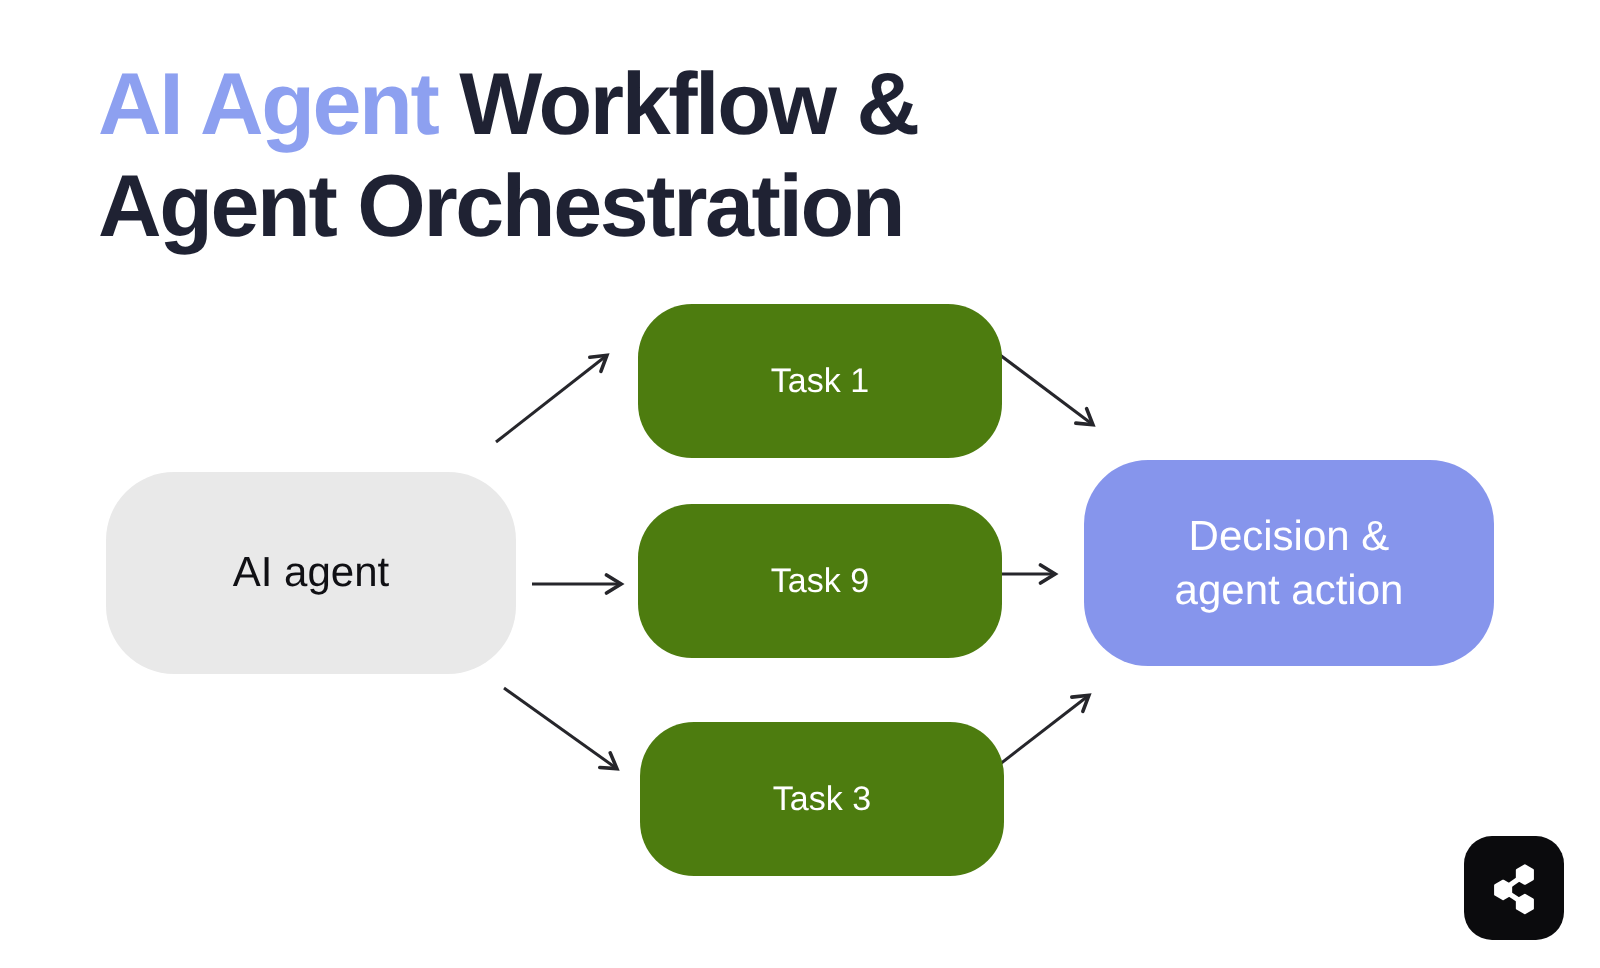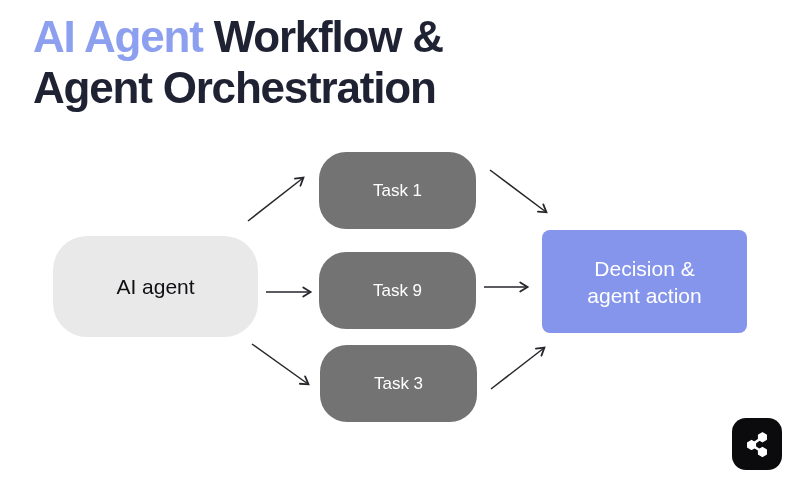--- a/index.html
+++ b/index.html
@@ -10,21 +10,21 @@
     background: #ffffff;
     overflow: hidden;
     font-family: "Liberation Sans", sans-serif;
   }
 
   
   .title {
     position: absolute;
     left: 33px;
     top: 11px;
-    margin: 0;
+    margin: 16px;
     font-size: 44px;
     line-height: 51px;
     font-weight: bold;
     letter-spacing: -1.2px;
     color: #1f2233;
     white-space: nowrap;
   }
   .title .hl { color: #8da0f0; }
 
   
@@ -40,35 +40,35 @@
   .node-agent {
     left: 53px; top: 236px;
     width: 205px; height: 101px;
     background: #e9e9e9;
     border-radius: 34px;
     color: #101014;
     font-size: 21px;
     font-weight: 500;
   }
   .node-task {
-    width: 157px; height: 77px;
-    background: #737373;
+    width: 182px; height: 77px;
+    background: #4d7c0f;
     border-radius: 27px;
     color: #ffffff;
     font-size: 17px;
     font-weight: 500;
   }
   #task-1 { left: 319px; top: 152px; }
   #task-2 { left: 319px; top: 252px; }
-  #task-3 { left: 320px; top: 345px; text-align: center; }
+  #task-3 { left: 320px; top: 361px; text-align: center; }
   .node-decision {
     left: 542px; top: 230px;
     width: 205px; height: 103px;
     background: #8695ec;
-    border-radius: 8px;
+    border-radius: 32px;
     color: #ffffff;
     font-size: 21px;
     font-weight: 500;
     line-height: 27px;
     text-align: center;
   }
 
   
   .arrows {
     position: absolute;

